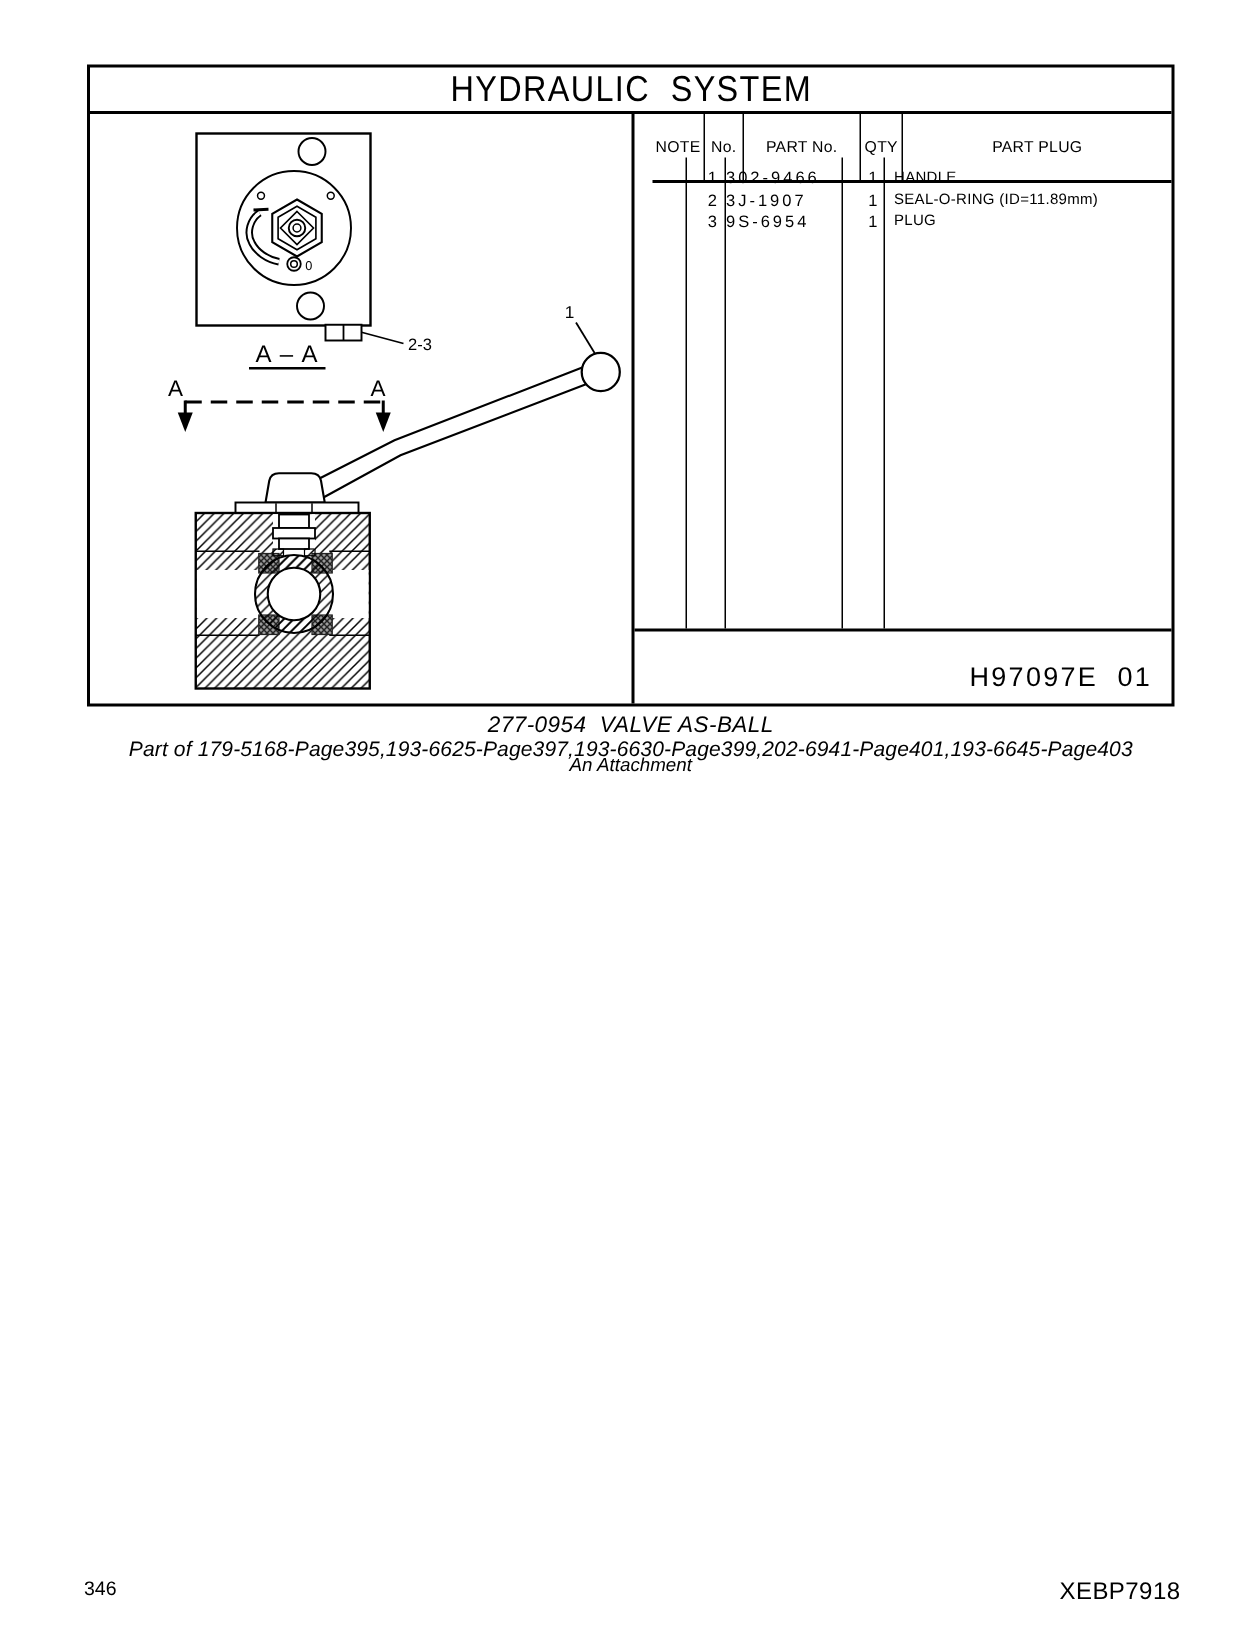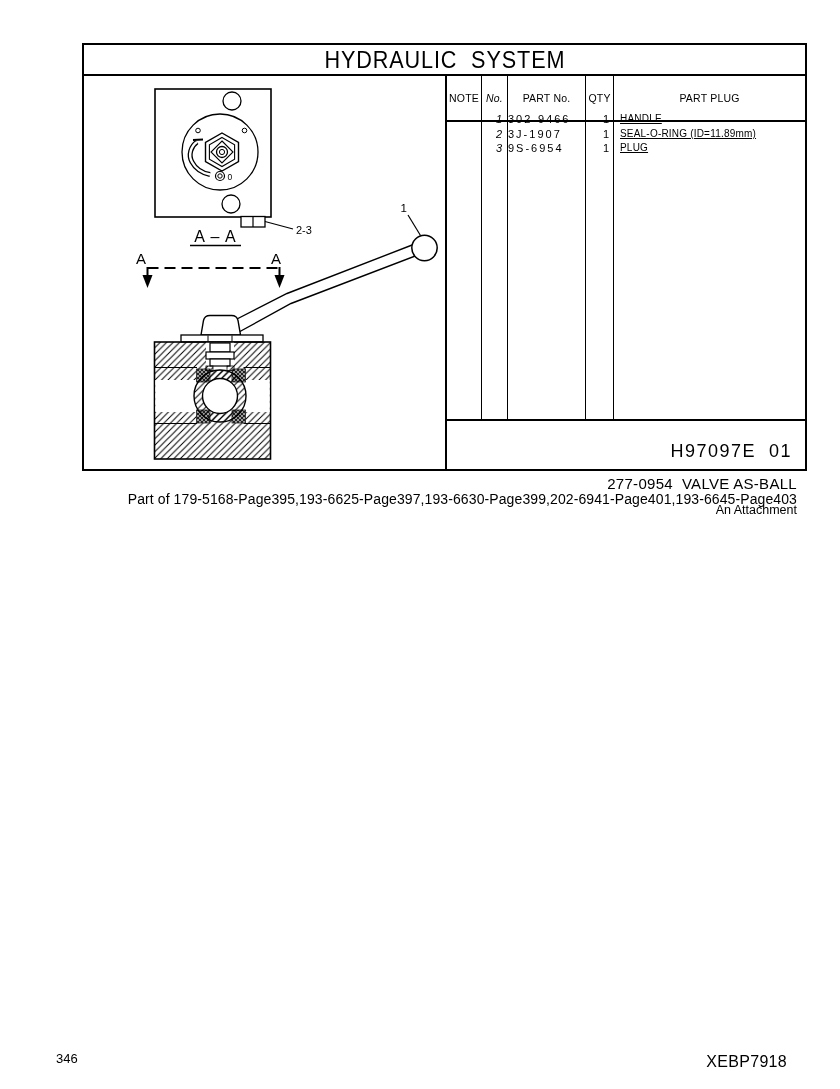--- a/index.html
+++ b/index.html
@@ -5,60 +5,59 @@
   * { margin:0; padding:0; box-sizing:border-box; }
   html,body { background:#ffffff; }
   body {
     width:840px; height:1089px; position:relative; overflow:hidden;
     font-family:"Liberation Sans", sans-serif; color:#000;
     -webkit-font-smoothing:antialiased;
   }
   .frame {
     position:absolute; left:58px; top:43px; width:725px; height:428px;
     border:2px solid #000;
-    margin-left:24px;
   }
   .title-band {
     position:absolute; left:0; top:0; right:0; height:31px;
     border-bottom:2px solid #000; text-align:center; line-height:29px;
     font-size:24px; white-space:pre; overflow:hidden;
   }
   .title-band .condense { display:inline-block; transform:scaleX(0.9); transform-origin:center; letter-spacing:1px; }
   .drawing-area { position:absolute; left:0; top:31px; width:363px; bottom:0; }
   .drawing-svg { position:absolute; left:0; top:0; width:363px; height:393px; }
 
   .parts-table {
     position:absolute; top:31px; bottom:0; left:361px; width:360px;
     border-left:2px solid #000; font-size:10.5px;
   }
-  .thead { position:absolute; top:0; left:0; right:0; height:46px; border-bottom:2px solid #000; display:flex; }
+  .thead { position:absolute; top:0; left:12px; right:0; height:46px; border-bottom:2px solid #000; display:flex; }
   .tbody { position:absolute; top:29px; left:0; right:0; height:314px; display:flex; }
   .tfoot { position:absolute; top:343px; bottom:0; left:0; right:0; border-top:2px solid #000; }
   .col-note { width:35px; }
-  .col-no   { width:26px;font-style:italic; }
+  .col-no   { width:26px; }
   .col-part { width:78px; }
   .col-qty  { width:28px; }
   .col-name { flex:1; }
   .thead > div {
     border-right:1.5px solid #000; display:flex; align-items:center; justify-content:center;
     font-size:10.5px; letter-spacing:0.2px;
   }
   .thead > div:last-child, .tbody > div:last-child { border-right:none; }
   .tbody > div { border-right:1.5px solid #000; padding-top:7px; }
   .cellcol { display:flex; flex-direction:column; }
   .cellcol span { display:block; line-height:14.6px; white-space:pre; }
   .col-no span   { text-align:right; padding-right:5px; font-size:11px; }
   .col-part span { text-align:left; letter-spacing:2px; font-size:11px; }
   .col-qty span  { text-align:right; padding-right:4px; font-size:11px; }
-  .col-name span { text-align:left; padding-left:6px; font-size:10px; letter-spacing:0.2px;text-decoration:underline; }
+  .col-name span { text-align:left; padding-left:6px; font-size:10px; letter-spacing:0.2px; }
   .revision {
     position:absolute; right:13px; bottom:7px; font-size:18px; letter-spacing:1.5px; white-space:pre;
   }
 
-  .caption { position:absolute; left:72px; width:725px; text-align:right; }
+  .caption { position:absolute; left:58px; width:725px; text-align:center;font-style:italic; }
   .caption-title { top:475px; font-size:15px; white-space:pre; letter-spacing:0.3px; }
   .caption-partof { top:491px; font-size:14px; letter-spacing:0.1px; }
   .caption-attach { top:503px; font-size:12.5px; }
 
   .page-num  { position:absolute; left:56px; top:1051px; font-size:13px; }
   .doc-code  { position:absolute; right:53px; top:1053px; font-size:16px; letter-spacing:0.3px; }
 
   svg text { font-family:"Liberation Sans", sans-serif; fill:#000; }
 </style>
 </head>

